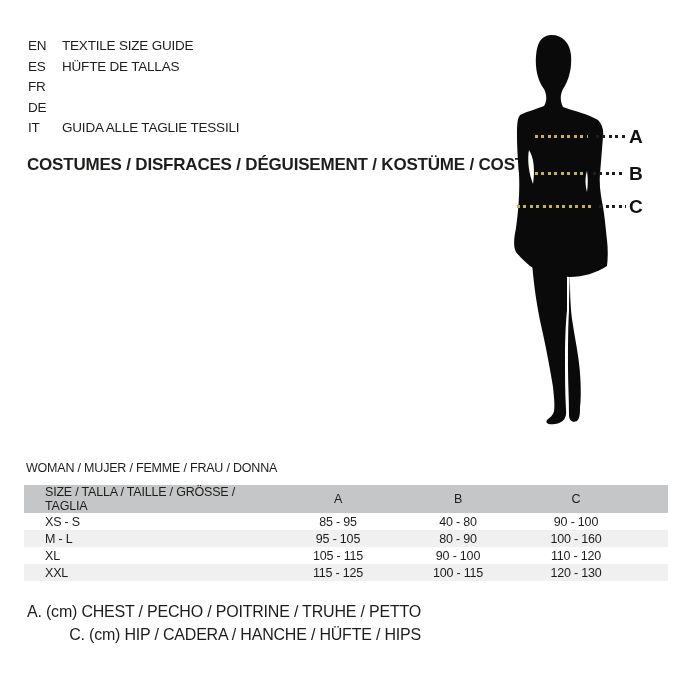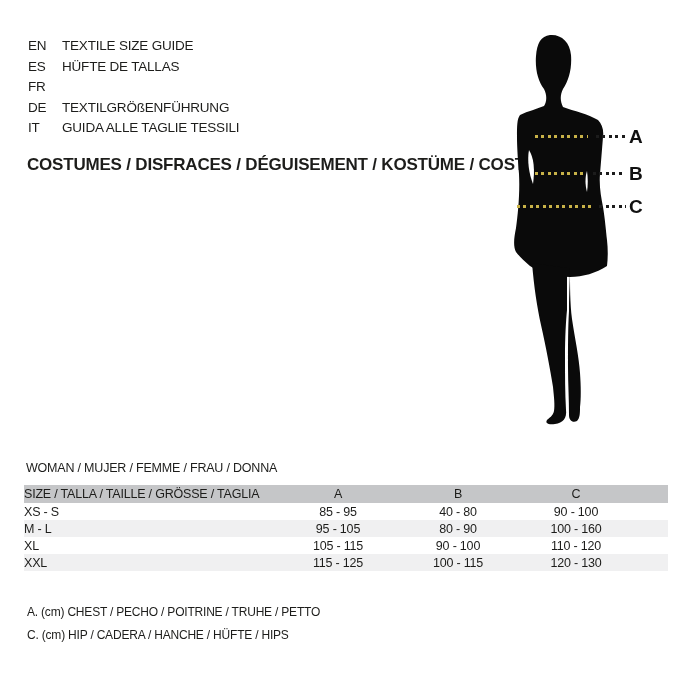--- a/index.html
+++ b/index.html
@@ -81,37 +81,38 @@
   .size-table th, .size-table td {
     padding: 0;
     height: 17px;
     font-weight: 400;
     vertical-align: middle;
     text-align: center;
     letter-spacing: -0.2px;
   }
   .size-table th:first-child, .size-table td:first-child {
     text-align: left;
-    padding-left: 0;
+    padding-left: 21px;
   }
   .size-table th:last-child, .size-table td:last-child {
     padding-right: 34px;
   }
   .size-table thead tr { background: #c5c6c8; height: 18px; }
   .size-table tbody tr:nth-child(even) { background: #f0f0f1; }
 
   
   .legend {
     position: absolute;
     left: 27px;
     top: 601px;
-    font-size: 12px;
+    font-size: 16px;
     line-height: 22.6px;
     letter-spacing: -0.2px;
     white-space: nowrap;
+    text-align: right;
   }
 </style>
 </head>
 <body>
 
 <div class="page">
 
   <div class="lang-block">
     <div class="lang-row">
       <span class="lang-code">EN</span>
@@ -119,21 +120,20 @@
     </div>
     <div class="lang-row">
       <span class="lang-code">ES</span>
       <span>HÜFTE DE TALLAS</span>
     </div>
     <div class="lang-row">
       <span class="lang-code">FR</span>
     </div>
     <div class="lang-row">
       <span class="lang-code">DE</span>
-      <span>TEXTILGRÖßENFÜHRUNG</span>
     </div>
     <div class="lang-row">
       <span class="lang-code">IT</span>
       <span>GUIDA ALLE TAGLIE TESSILI</span>
     </div>
   </div>
 
   <div class="category-title">COSTUMES / DISFRACES / DÉGUISEMENT / KOSTÜME / COSTUMI</div>
 
   <svg class="figure-svg" viewBox="0 0 160 420" aria-hidden="true">

